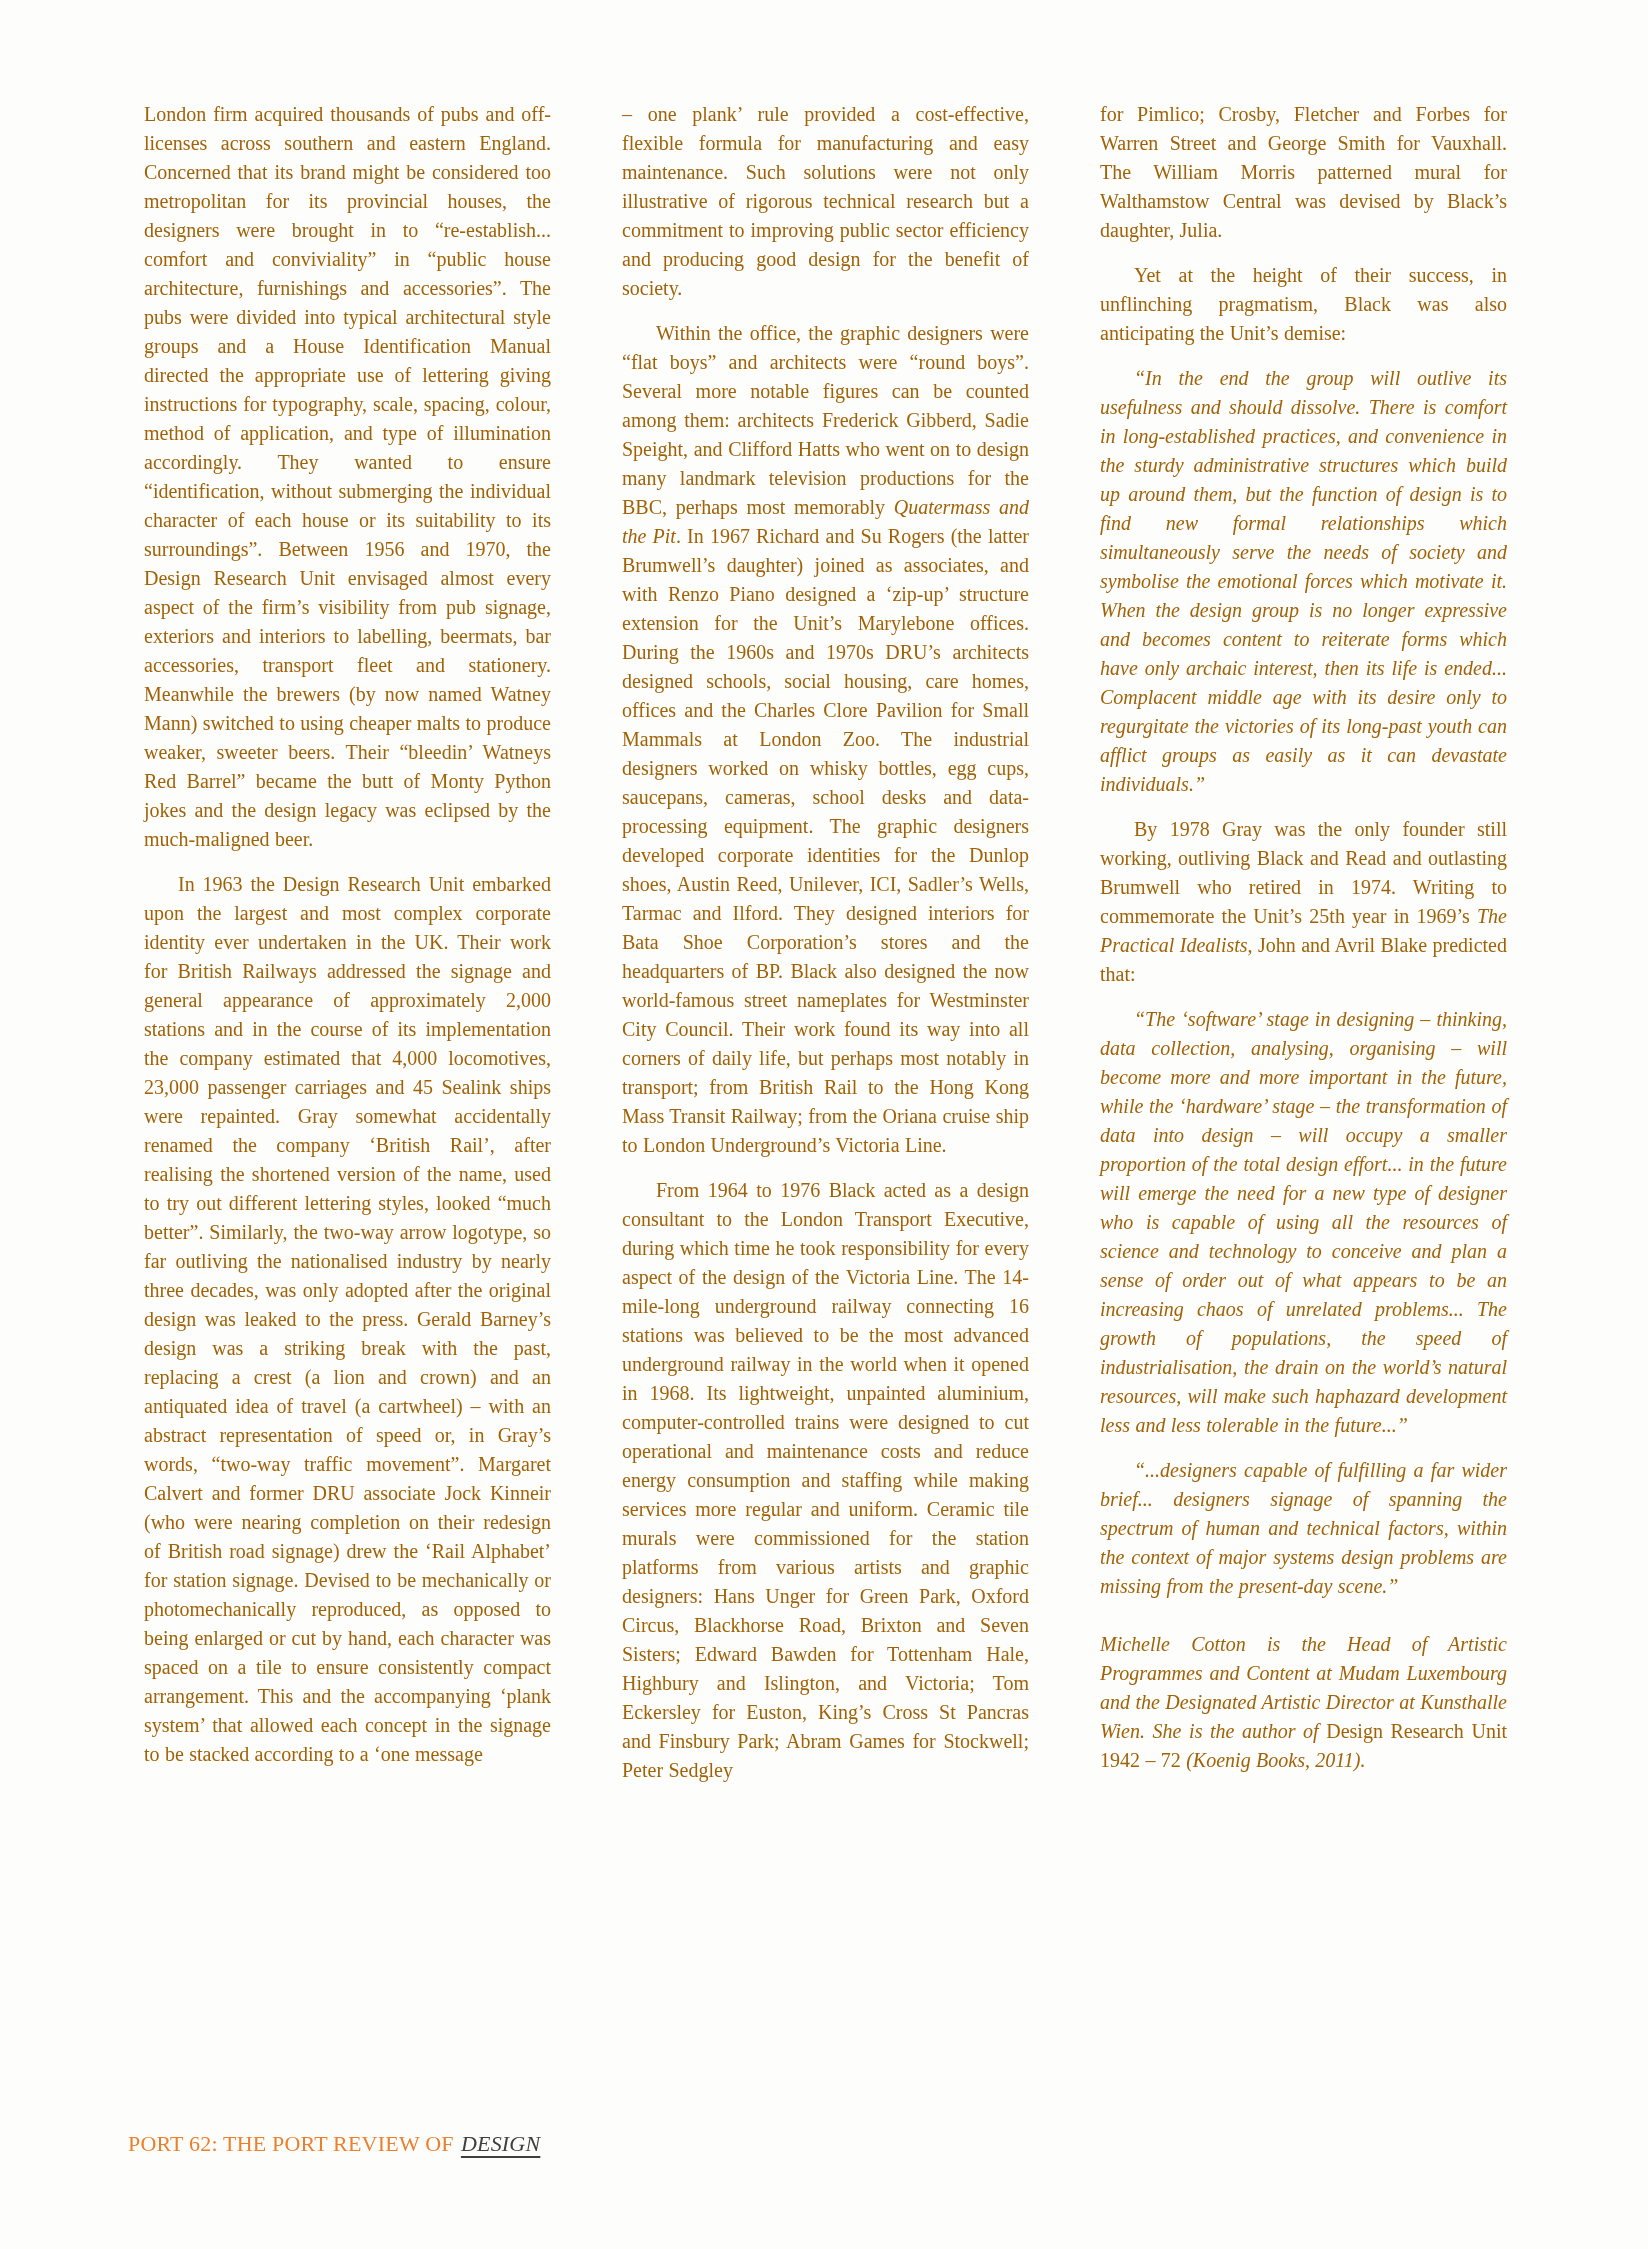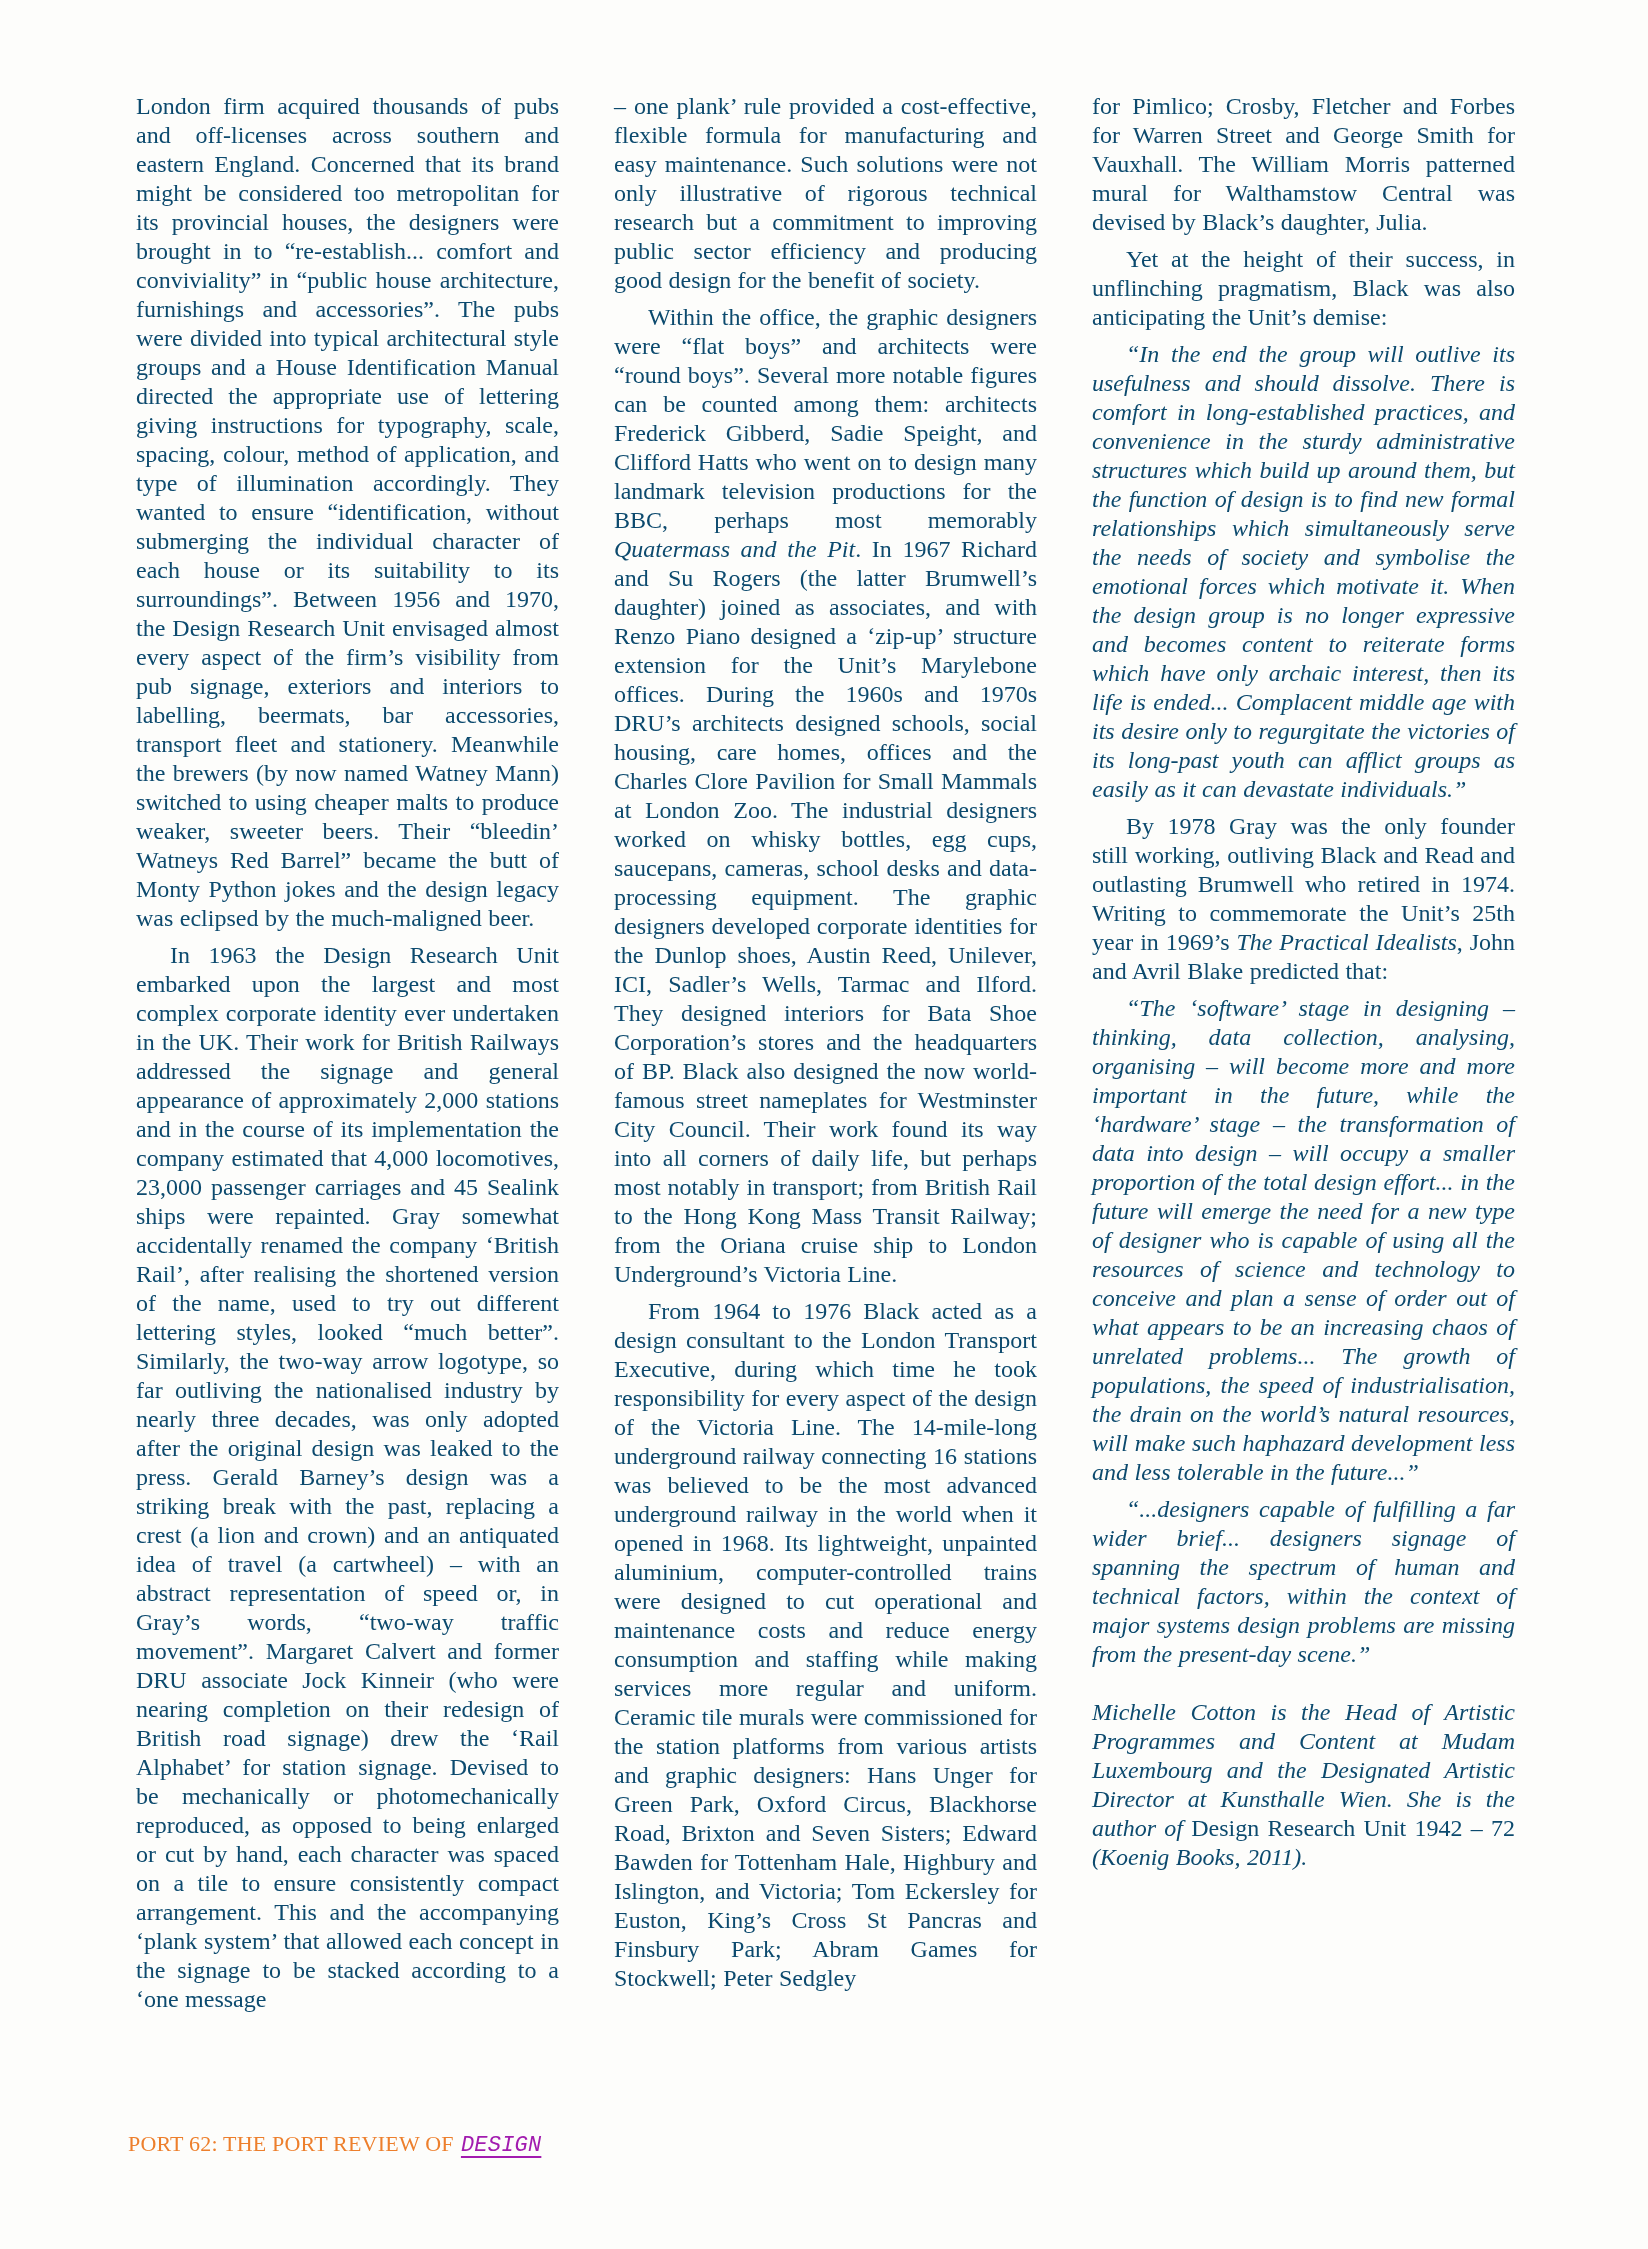--- a/index.html
+++ b/index.html
@@ -15,25 +15,25 @@
   .page { position: absolute; inset: 0; }
   .article-column {
     position: absolute;
     top: 84px;
     width: 439px;
   }
   .col-1 { left: 128px; }
   .col-2 { left: 606px; }
   .col-3 { left: 1084px; }
   .article-column p {
-    margin: 8px;
-    font-size: 24px;
+    margin: 16px;
+    font-size: 20px;
     line-height: 29px;
     text-align: justify;
-    color: #0c4a6e;
+    color: #a16207;
     word-spacing: 0.02em;
   }
   .article-column p.indent { text-indent: 34px; }
   .article-column p.gap { margin-top: 28.5px; }
   .article-column em { }
   .article-column span.roman { font-style: normal; }
   .page-footer {
     position: absolute;
     left: 128px;
     top: 2131px;
@@ -42,22 +42,21 @@
     color: #ed7f2c;
     letter-spacing: 0.2px;
     white-space: nowrap;
   }
   .page-footer .mag {
     font-style: italic;
     margin-left: 0.33em;
     text-decoration: underline;
     text-decoration-thickness: 1.5px;
     text-underline-offset: 4.5px;
-    color: #a21caf;
-    font-family: Liberation Mono, monospace;
+    color: #404040;
   }
 </style>
 </head>
 <body>
 
 <div class="page">
 
   <main>
     <section class="article-column col-1">
         <p class=""><span class="roman">London firm acquired thousands of pubs and off-licenses across southern and eastern England. Concerned that its brand might be considered too metropolitan for its provincial houses, the designers were brought in to “re-establish... comfort and conviviality” in “public house architecture, furnishings and accessories”. The pubs were divided into typical architectural style groups and a House Identification Manual directed the appropriate use of lettering giving instructions for typography, scale, spacing, colour, method of application, and type of illumination accordingly. They wanted to ensure “identification, without submerging the individual character of each house or its suitability to its surroundings”. Between 1956 and 1970, the Design Research Unit envisaged almost every aspect of the firm’s visibility from pub signage, exteriors and interiors to labelling, beermats, bar accessories, transport fleet and stationery. Meanwhile the brewers (by now named Watney Mann) switched to using cheaper malts to produce weaker, sweeter beers. Their “bleedin’ Watneys Red Barrel” became the butt of Monty Python jokes and the design legacy was eclipsed by the much-maligned beer.</span></p>

